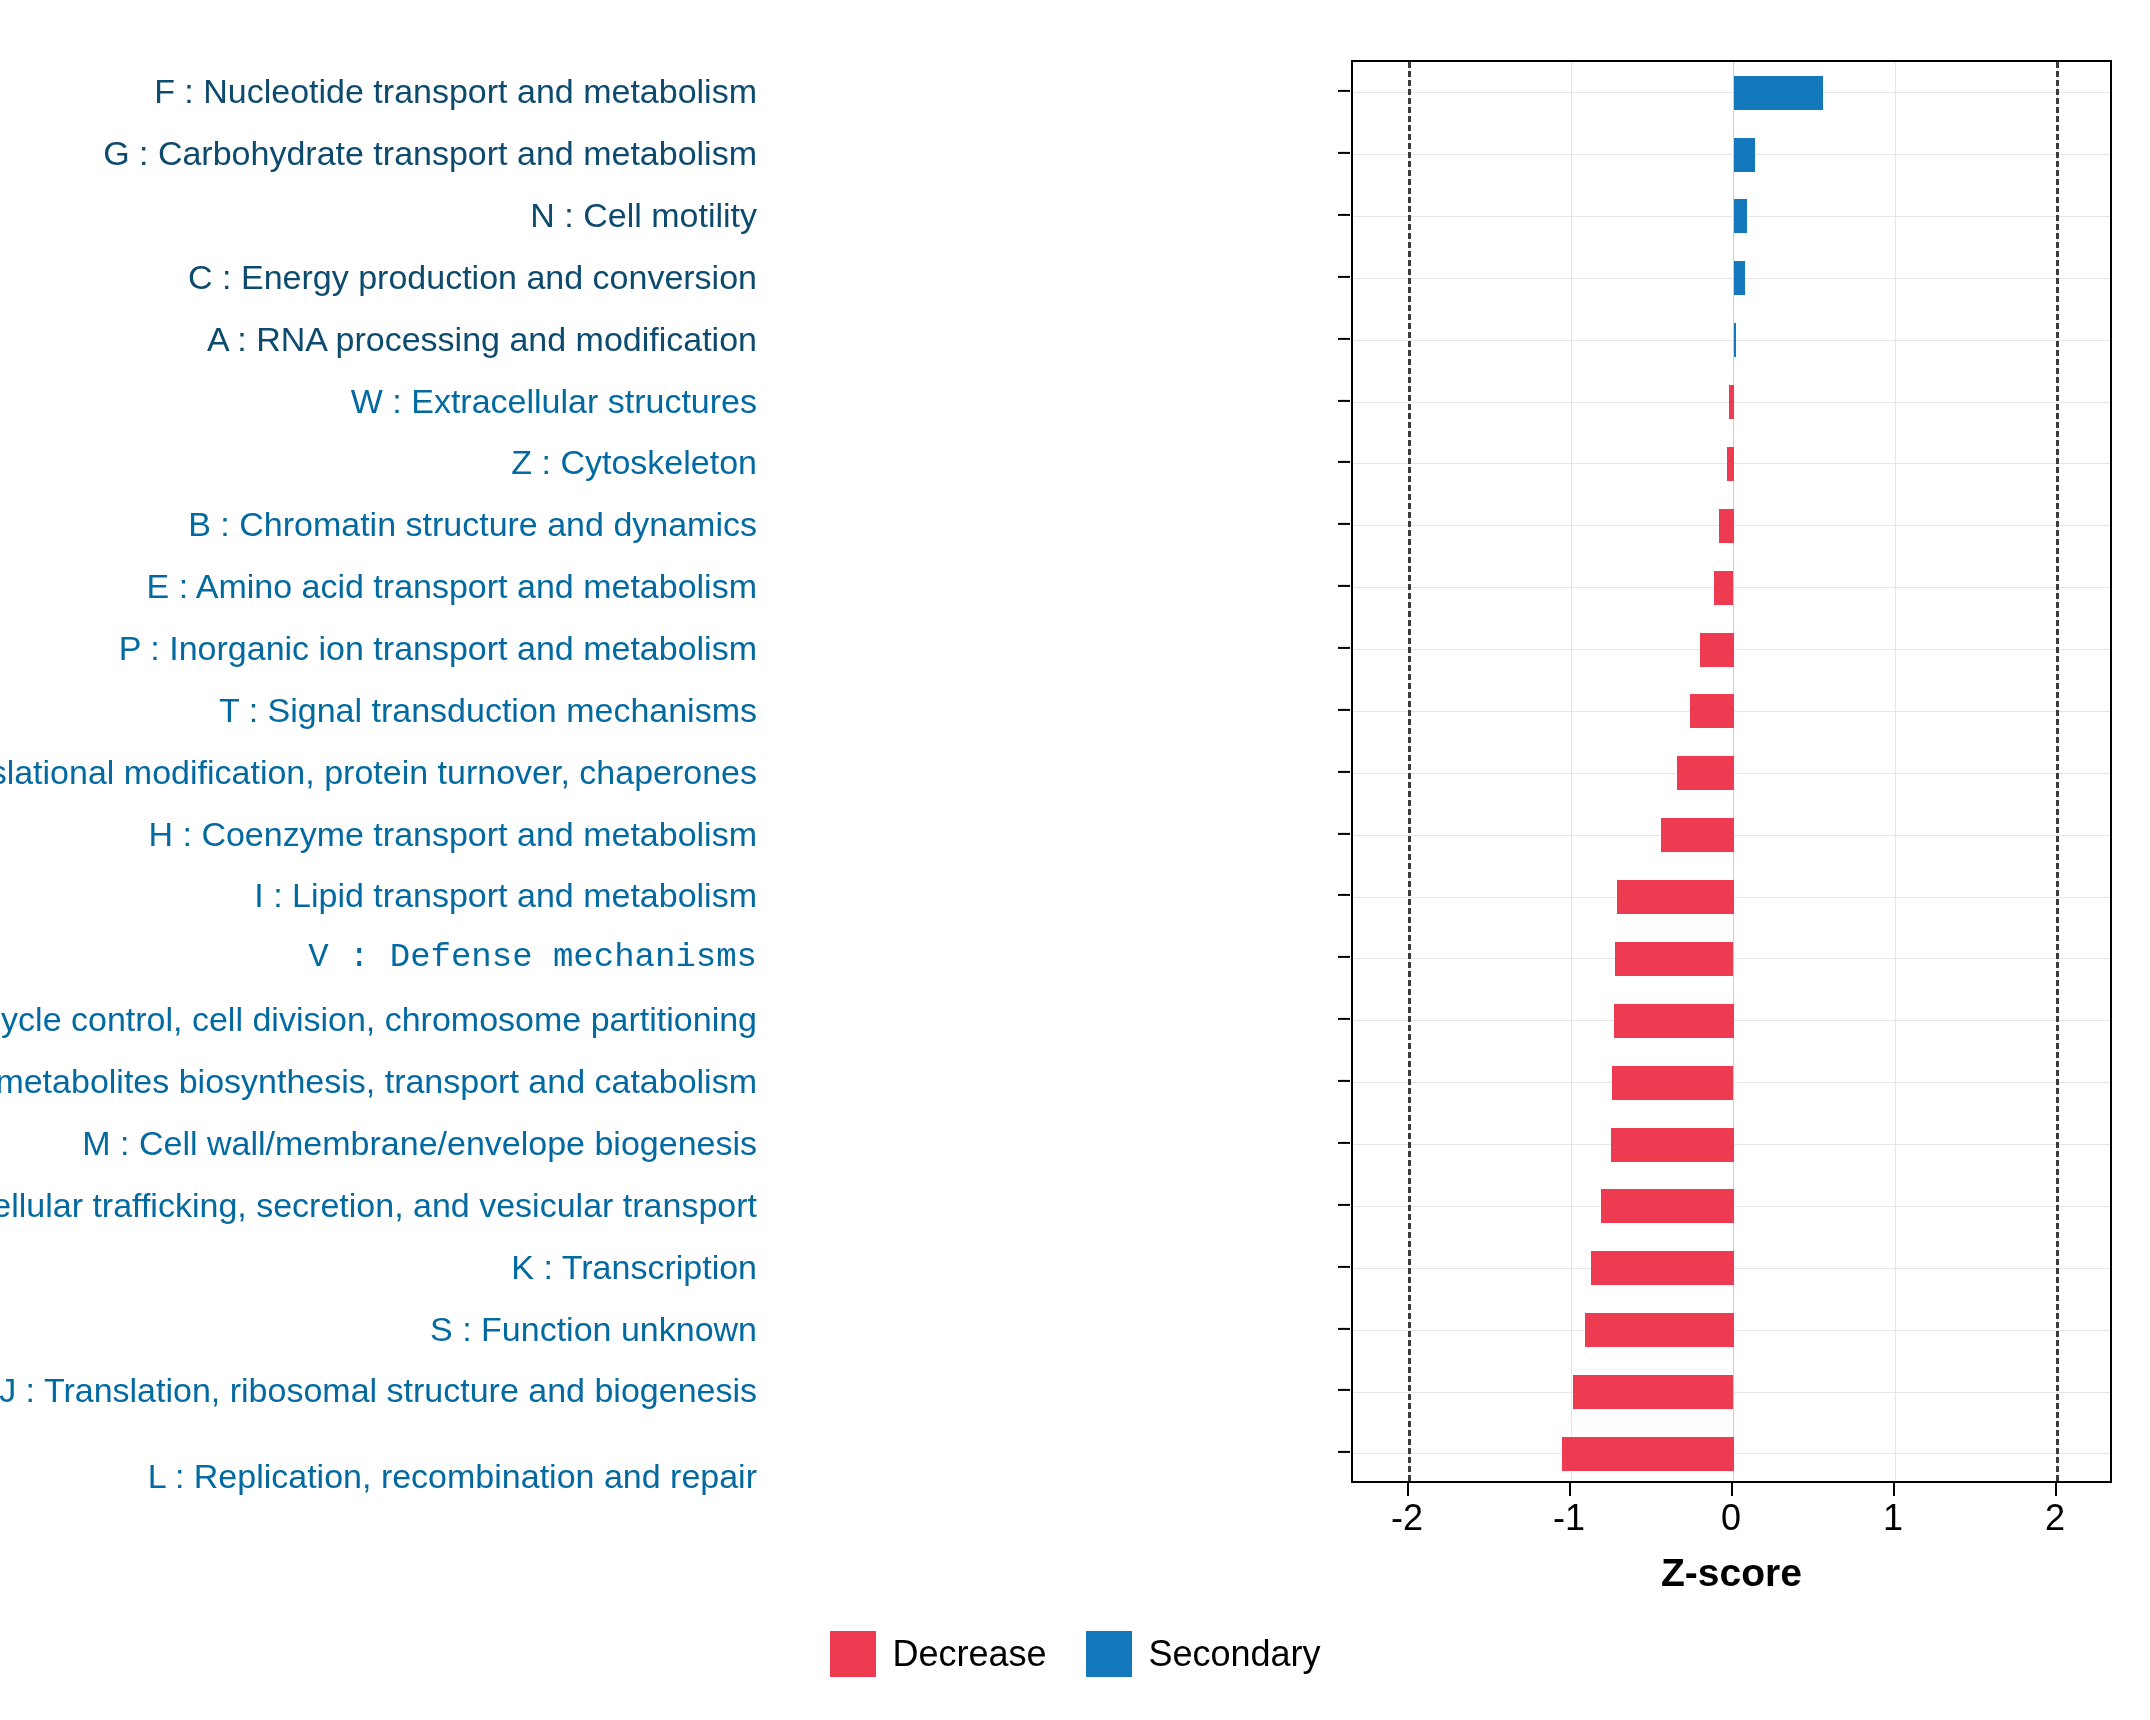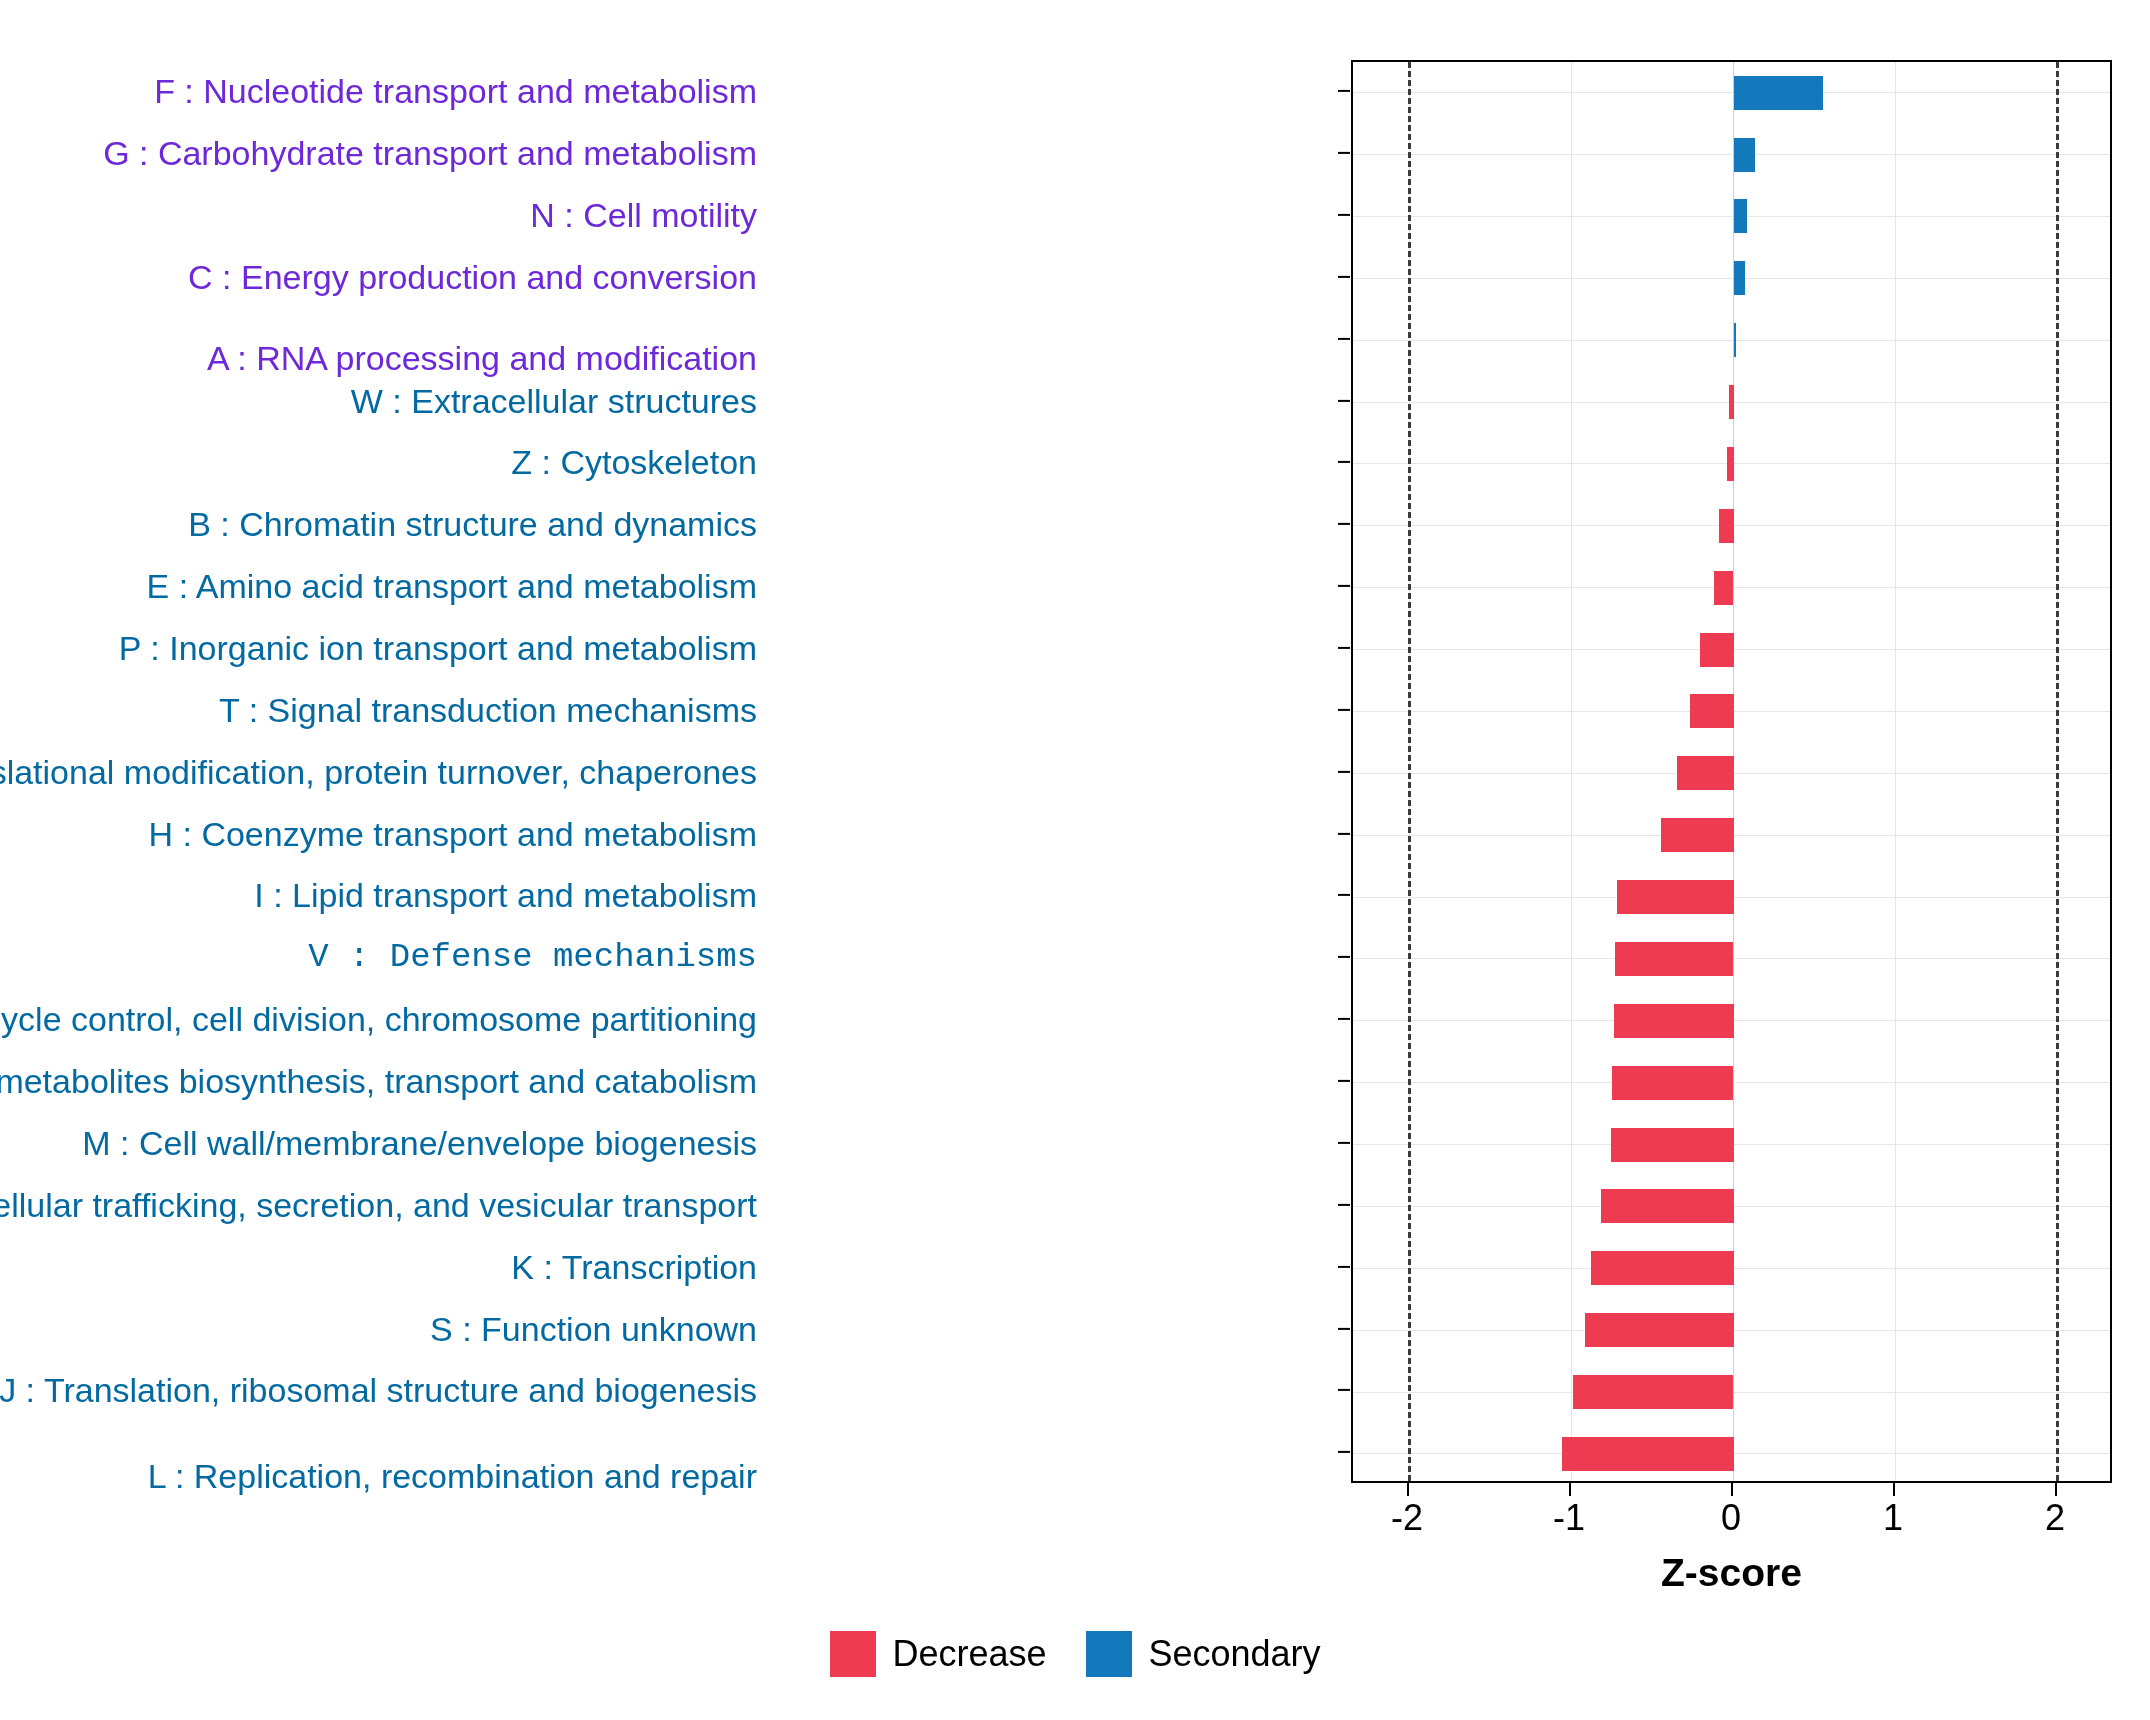--- a/index.html
+++ b/index.html
@@ -81,21 +81,21 @@
   .cat-label {
     position: absolute;
     right: 1394px;
     transform: translateY(-50%);
     text-align: right;
     white-space: nowrap;
     font-size: 34px;
     line-height: 1;
   }
   .cat-label.dec { color: #0369a1; }
-  .cat-label.inc { color: #6d28d9; }
+  .cat-label.inc { color: #0c4a6e; }
 
   .tick-mark {
     position: absolute;
     width: 11.5px;
     height: 2.2px;
     background: #000000;
     transform: translateY(-50%);
   }
 
   
@@ -160,21 +160,21 @@
 
   <div id="cat-labels">
       <div class="cat-label inc" style="top: 91px;">F : Nucleotide transport and metabolism</div>
       <div class="tick-mark" style="left: 1338px; top: 91px;"></div>
       <div class="cat-label inc" style="top: 153px;">G : Carbohydrate transport and metabolism</div>
       <div class="tick-mark" style="left: 1338px; top: 153px;"></div>
       <div class="cat-label inc" style="top: 215px;">N : Cell motility</div>
       <div class="tick-mark" style="left: 1338px; top: 215px;"></div>
       <div class="cat-label inc" style="top: 277px;">C : Energy production and conversion</div>
       <div class="tick-mark" style="left: 1338px; top: 277px;"></div>
-      <div class="cat-label inc" style="top: 358px;">A : RNA processing and modification</div>
+      <div class="cat-label inc" style="top: 339px;">A : RNA processing and modification</div>
       <div class="tick-mark" style="left: 1338px; top: 339px;"></div>
       <div class="cat-label dec" style="top: 401px;">W : Extracellular structures</div>
       <div class="tick-mark" style="left: 1338px; top: 401px;"></div>
       <div class="cat-label dec" style="top: 462px;">Z : Cytoskeleton</div>
       <div class="tick-mark" style="left: 1338px; top: 462px;"></div>
       <div class="cat-label dec" style="top: 524px;">B : Chromatin structure and dynamics</div>
       <div class="tick-mark" style="left: 1338px; top: 524px;"></div>
       <div class="cat-label dec" style="top: 586px;">E : Amino acid transport and metabolism</div>
       <div class="tick-mark" style="left: 1338px; top: 586px;"></div>
       <div class="cat-label dec" style="top: 648px;">P : Inorganic ion transport and metabolism</div>

